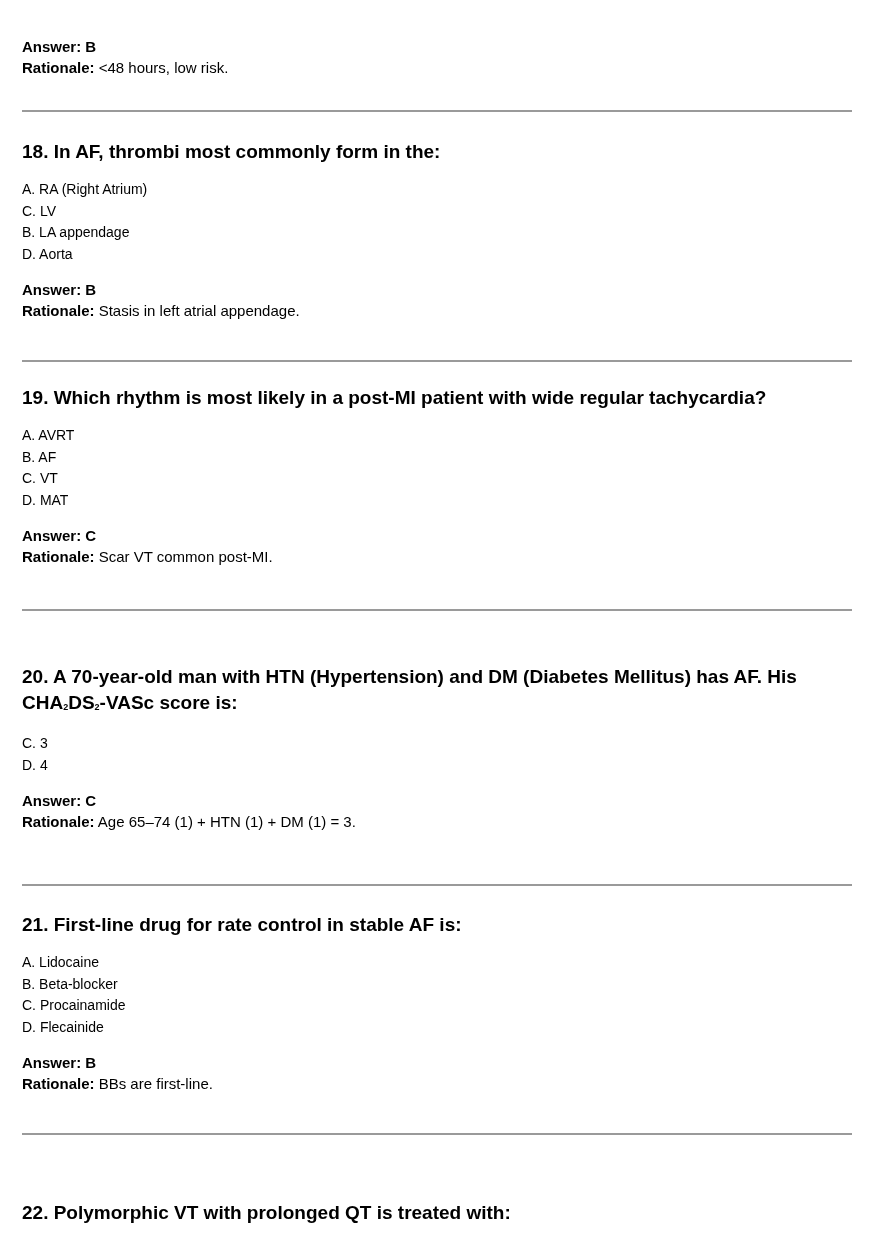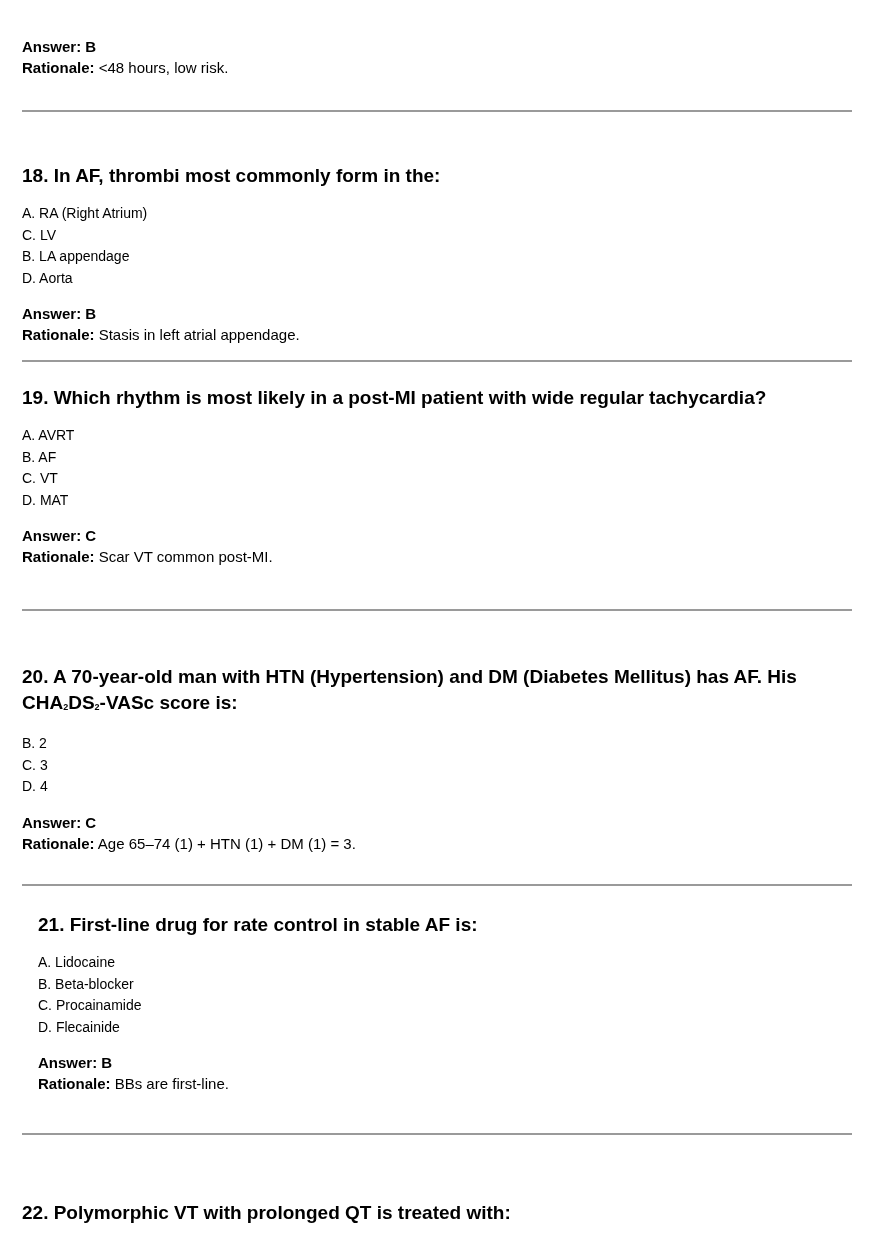--- a/index.html
+++ b/index.html
@@ -21,21 +21,21 @@
 <body>
 
 <div class="page">
 
   <div class="ans" style="position:absolute; top:36px;">
     <div><span class="lbl">Answer:</span> <span class="lbl">B</span></div>
     <div><span class="lbl">Rationale:</span> <span>&lt;48 hours, low risk.</span></div>
   </div>
   <hr class="sep" style="top:110px;">
 
-  <div class="q" style="top:139px;margin-top:24px;">
+  <div class="q" style="top:139px;">
     <p class="qtitle">18. In AF, thrombi most commonly form in the:</p>
     <div class="opts">
       <div>A. RA (Right Atrium)</div>
       <div>C. LV</div>
       <div>B. LA appendage</div>
       <div>D. Aorta</div>
     </div>
     <div class="answer-block">
       <div><span class="lbl">Answer:</span> <span class="lbl">B</span></div>
       <div><span class="lbl">Rationale:</span> <span>Stasis in left atrial appendage.</span></div>
@@ -57,32 +57,31 @@
     </div>
   </div>
   <hr class="sep" style="top:609px;">
 
   <div class="q" style="top:664px;">
     <p class="qtitle">
       <span>20. A 70-year-old man with HTN (Hypertension) and DM (Diabetes Mellitus) has AF. His</span><br>
       <span>CHA</span><sub class="s">2</sub><span>DS</span><sub class="s">2</sub><span>-VASc score is:</span>
     </p>
     <div class="opts">
-      <div>B. 2</div>
       <div>C. 3</div>
       <div>D. 4</div>
     </div>
     <div class="answer-block">
       <div><span class="lbl">Answer:</span> <span class="lbl">C</span></div>
       <div><span class="lbl">Rationale:</span> <span>Age 65–74 (1) + HTN (1) + DM (1) = 3.</span></div>
     </div>
   </div>
   <hr class="sep" style="top:884px;">
 
-  <div class="q" style="top:912px;margin-left:16px;">
+  <div class="q" style="top:912px;">
     <p class="qtitle">21. First-line drug for rate control in stable AF is:</p>
     <div class="opts">
       <div>A. Lidocaine</div>
       <div>B. Beta-blocker</div>
       <div>C. Procainamide</div>
       <div>D. Flecainide</div>
     </div>
     <div class="answer-block">
       <div><span class="lbl">Answer:</span> <span class="lbl">B</span></div>
       <div><span class="lbl">Rationale:</span> <span>BBs are first-line.</span></div>

